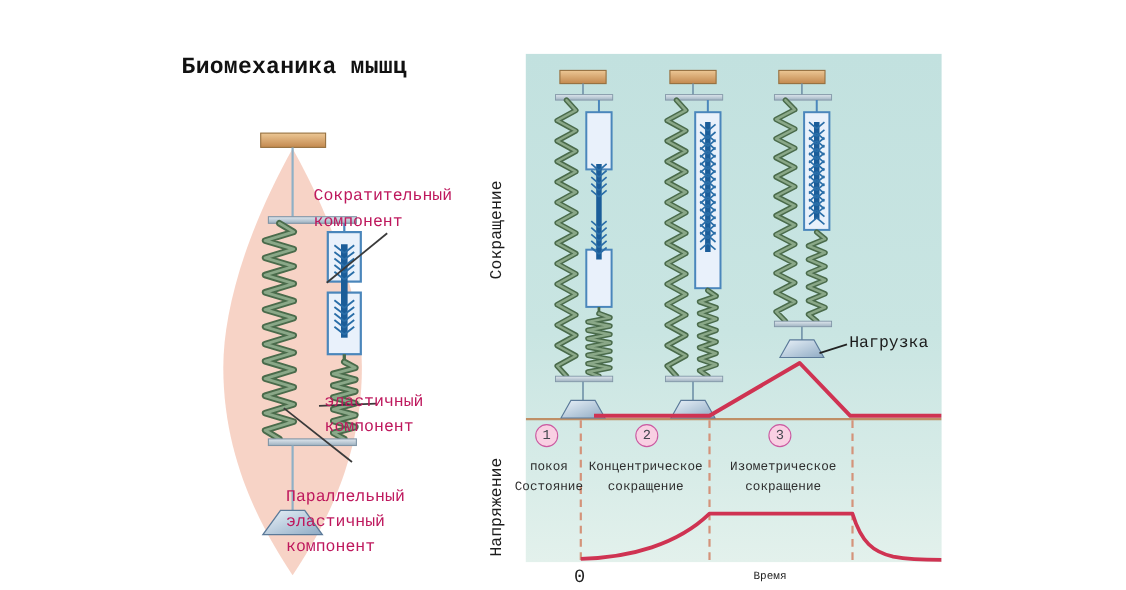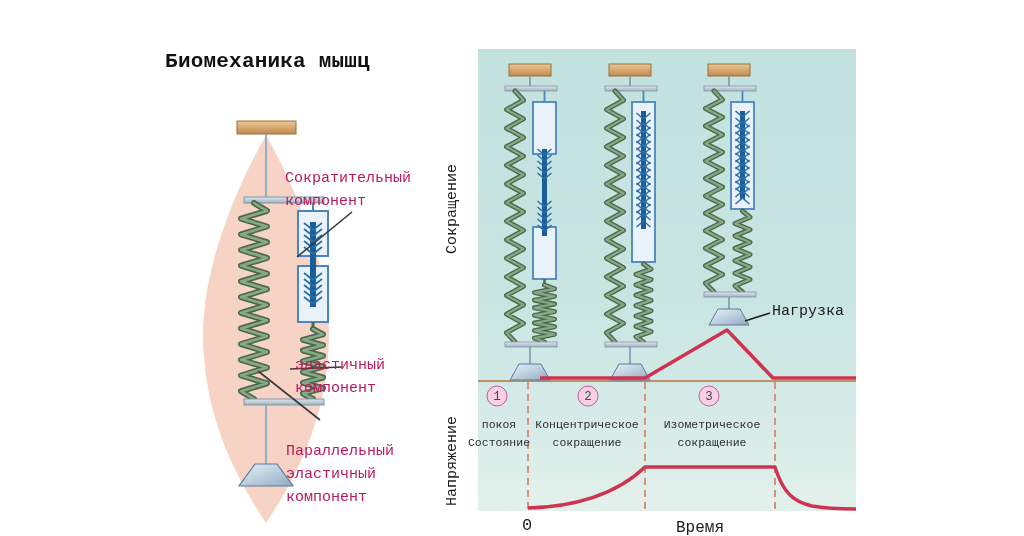--- a/index.html
+++ b/index.html
@@ -29,21 +29,21 @@
     position:absolute; width:21px; height:21px; border-radius:50%;
     background:#f9d0e3; border:1.5px solid #ca5aa1; box-sizing:border-box;
     display:flex; align-items:center; justify-content:center;
     font-size:12.5px; color:#44474f; transform:translate(-50%,-50%);
   }
   .phase-label {
     position:absolute; width:150px; transform:translateX(-50%);
     text-align:center; font-size:11.5px; line-height:18px; color:#2e2e2e;
   }
   .axis-origin { position:absolute; transform:translateX(-50%); font-size:17px; color:#222; }
-  .axis-time  { position:absolute; transform:translateX(-50%); font-size:16px; color:#1c1c1c; }
+  .axis-time  { position:absolute; transform:translateX(-50%); font-size:10px; color:#1c1c1c; }
   svg { display:block; }
 </style>
 </head>
 <body>
 
 <div class="canvas">
 
   <div class="page-title">Биомеханика мышц</div>
 
   <svg class="abs" style="left:170px; top:85px;" width="300" height="440" viewBox="0 0 300 440">
@@ -100,21 +100,21 @@
   </svg>
 
   <div class="callout" style="left:285px; top:153px; width:165px;">
     <div>Сократительный</div>
     <div>компонент</div>
   </div>
   <div class="callout" style="left:295px; top:340px; width:155px;">
     <div>эластичный</div>
     <div>компонент</div>
   </div>
-  <div class="callout" style="left:286px; top:426px; width:160px;">
+  <div class="callout" style="left:260px; top:426px; width:160px;">
     <div>Параллельный</div>
     <div>эластичный</div>
     <div>компонент</div>
   </div>
 
   <div class="panel"></div>
 
   <svg class="abs" style="left:478px; top:35px;" width="378" height="462" viewBox="0 0 378 462">
     <defs>
       <linearGradient id="woodR" x1="0" y1="0" x2="0" y2="1">

